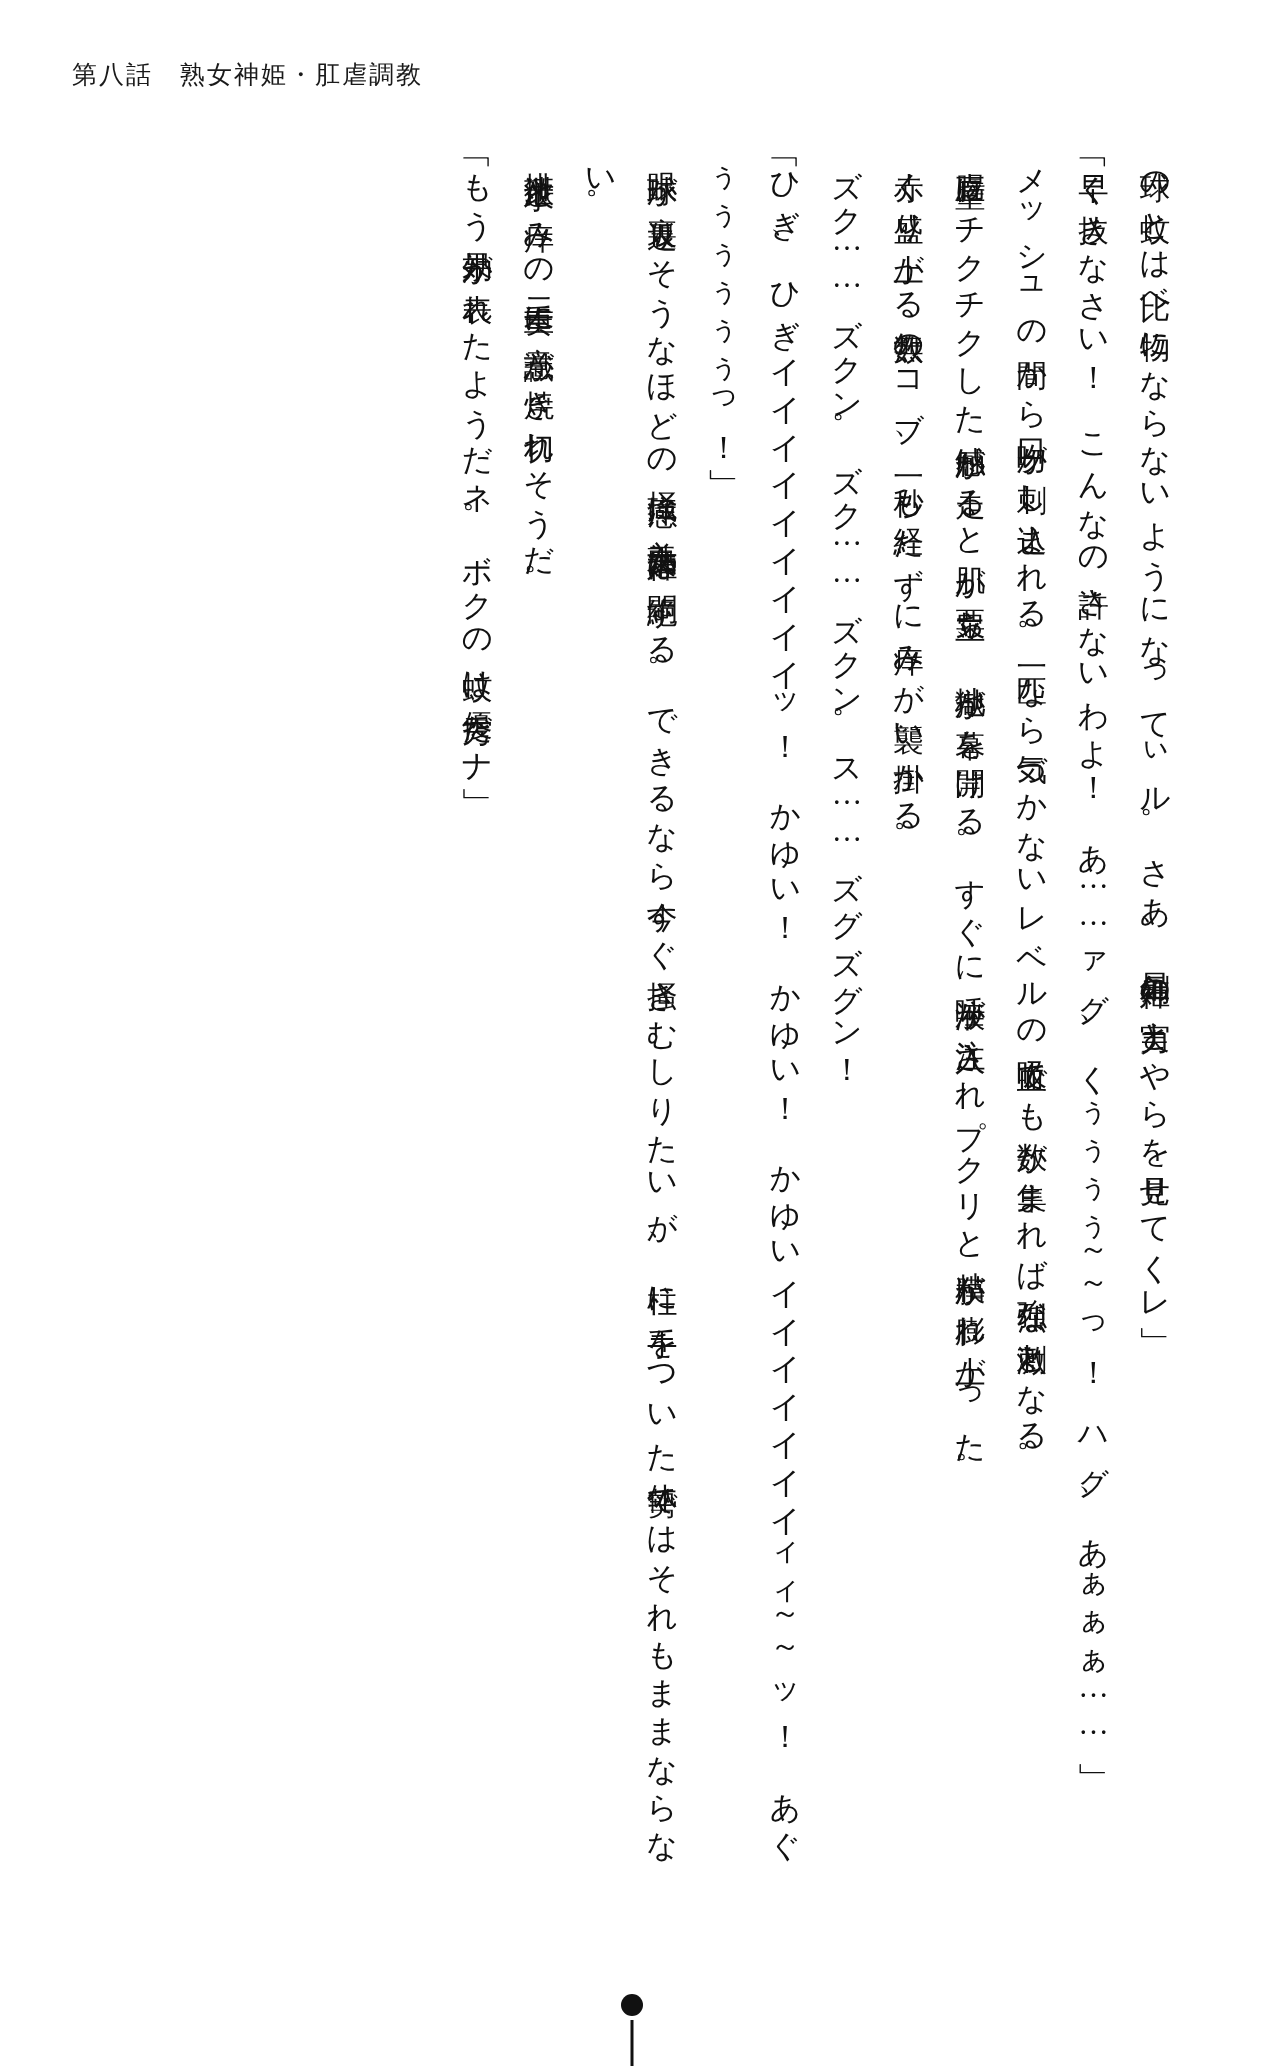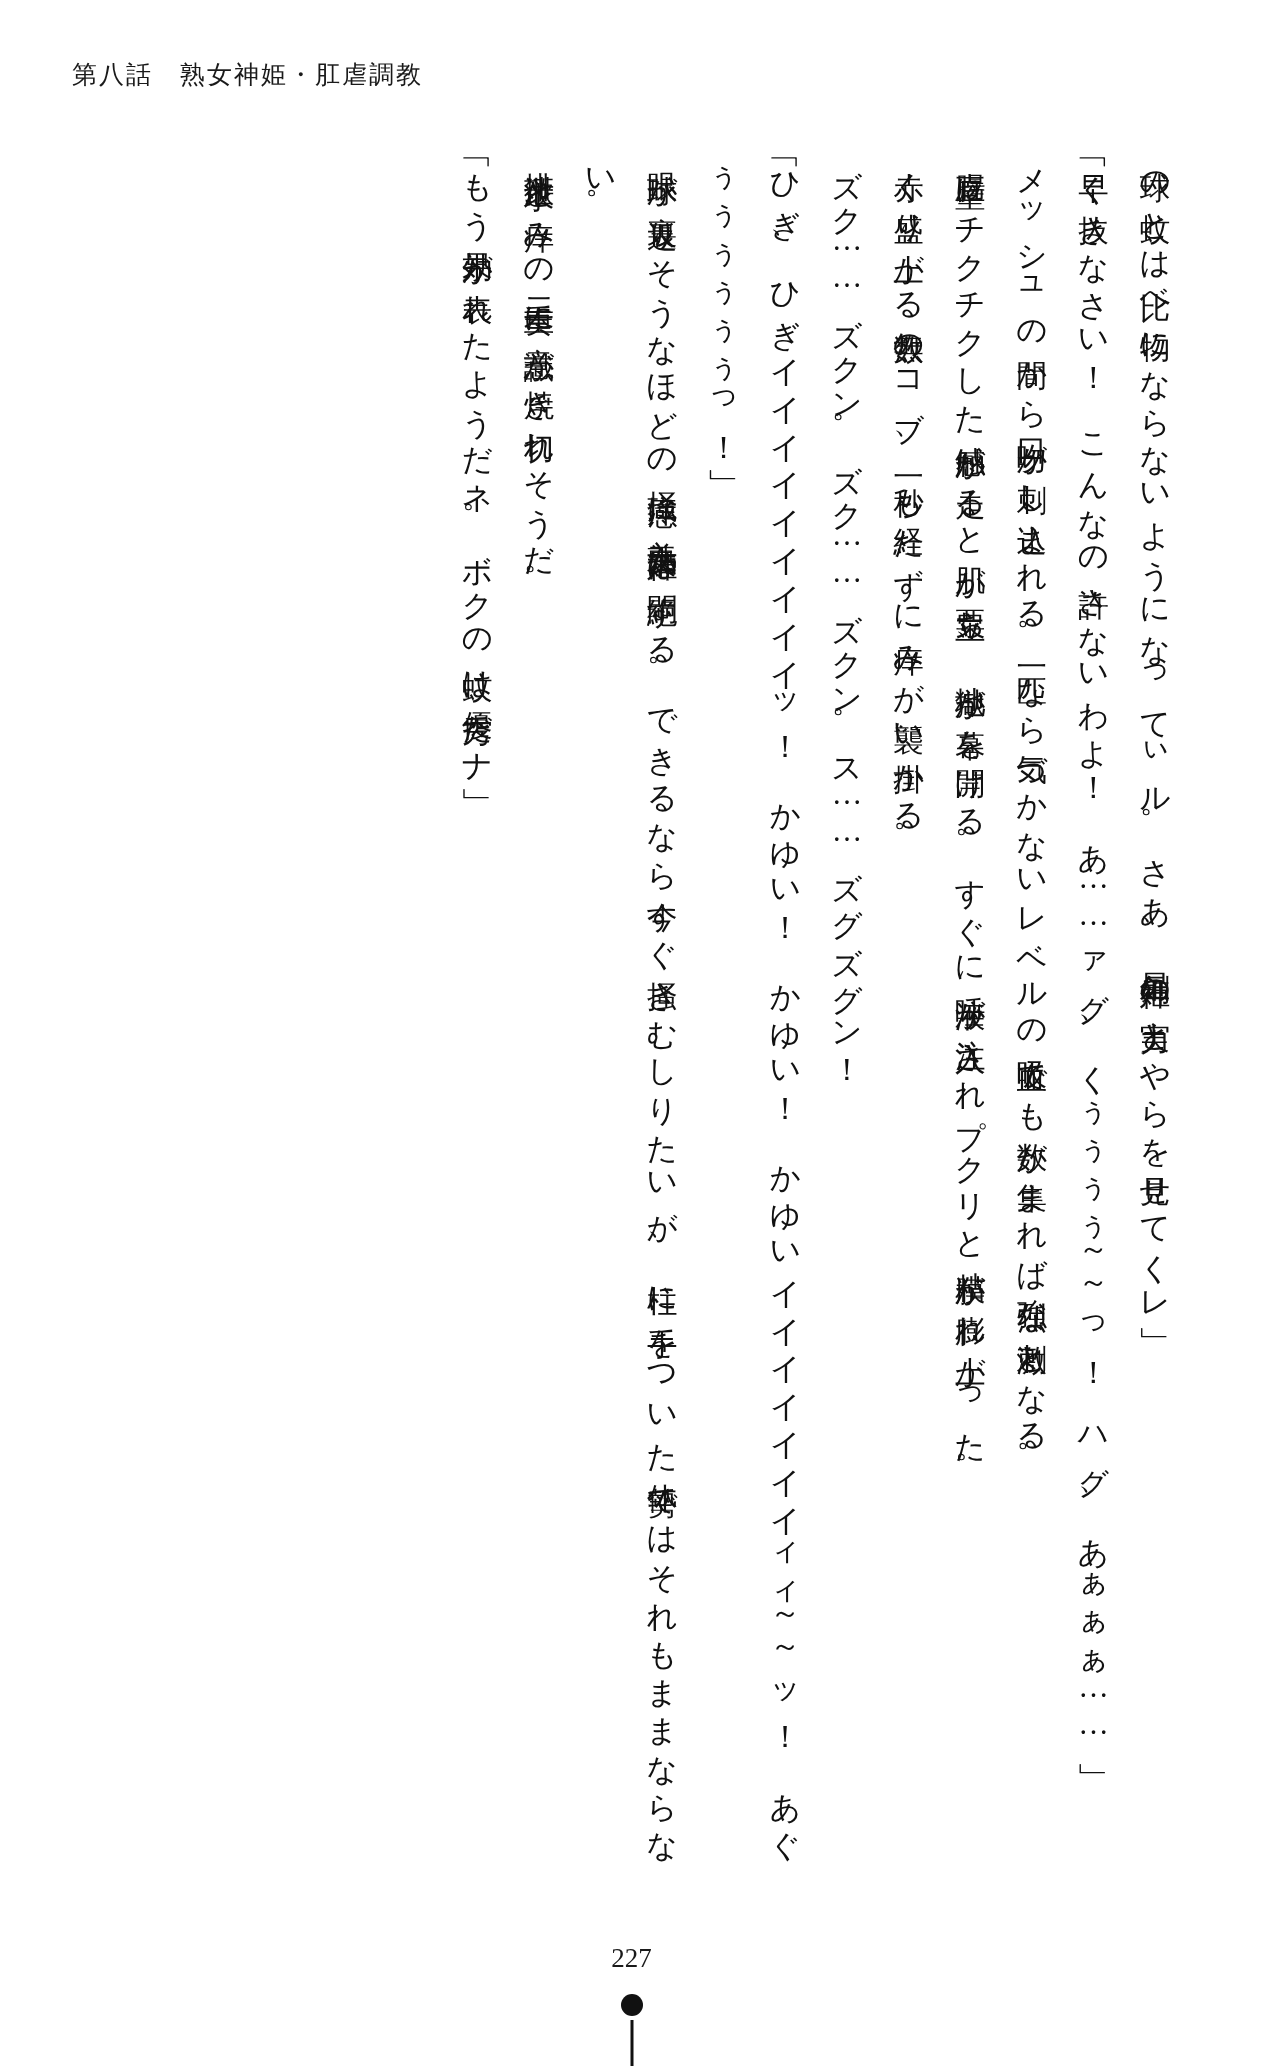--- a/index.html
+++ b/index.html
@@ -98,20 +98,19 @@
     <p>メッシュの間から口吻が刺し込まれる。一匹なら気づかないレベルの吸血でも数が集まれば強烈な刺激となる。</p>
     <p>直腸壁にチクチクした感触が走ると肌が粟立ち、地獄が幕を開ける。すぐに唾液が注入されプクリと粘膜が膨れ上がった。</p>
     <p>赤く盛り上がる無数のコブ、一秒も経たずに痒みが襲い掛かる。</p>
     <p>ズク……ズクン。ズク……ズクン。ス……ズグズグン！</p>
     <p>「ひぎ、ひぎイイイイイイイイイッ！　かゆい！　かゆい！　かゆいイイイイイイイィィ～～ッ！　あぐぅぅぅぅぅぅっ！」</p>
     <p>眼球が裏返りそうなほどの掻痒感に美熟女神姫は悶絶する。できるなら今すぐ掻きむしりたいが、柱に手をついた体勢ではそれもままならない。</p>
     <p>排泄欲求と痒みの二重奏に意識が焼き切れそうだ。</p>
     <p>「もう効果が表れたようだネ。ボクの蚊は優秀だナ」</p>
   </div>
 
-  <div class="folio">227</div>
 
   <div class="binding-mark">
     <div class="binding-dot"></div>
     <div class="binding-line"></div>
   </div>
 
 </div>
 
 </body></html>

